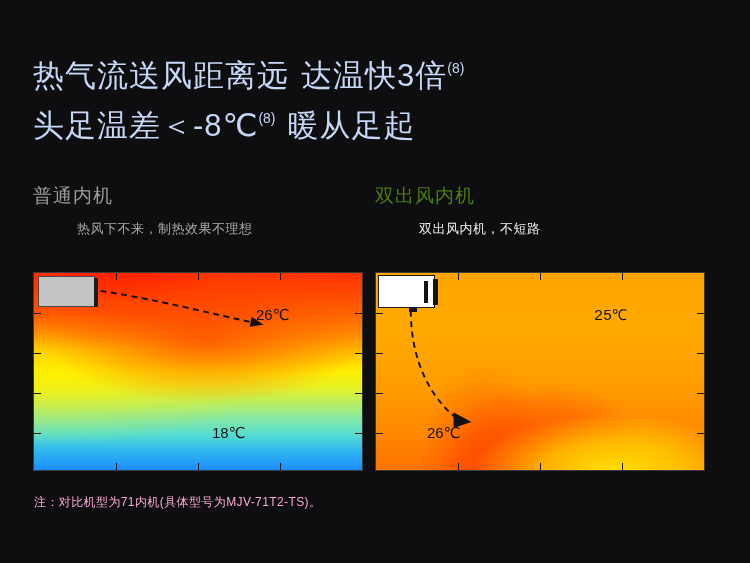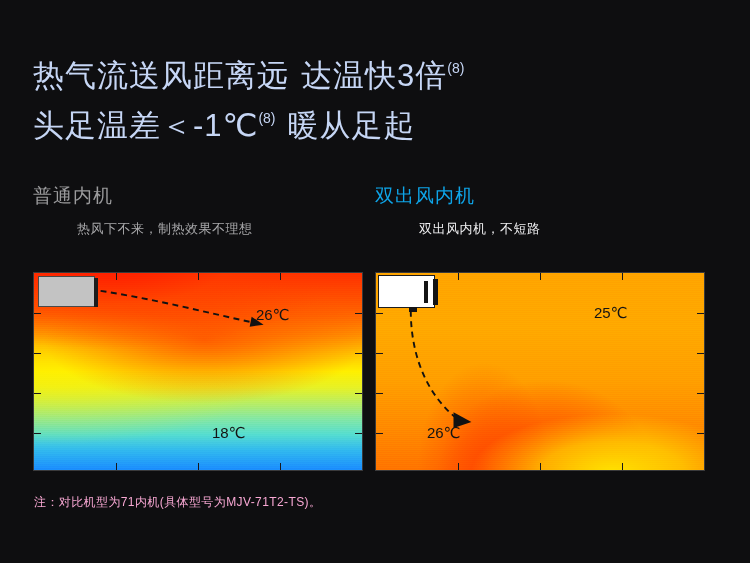--- a/index.html
+++ b/index.html
@@ -28,21 +28,21 @@
 
   
   .col-head{ position:absolute; }
   .col-head.left{ left:33px; top:180px; }
   .col-head.right{ left:375px; top:180px; }
   .col-title{
     font-size:19px; line-height:32px; letter-spacing:1px;
     font-weight:400; white-space:nowrap;
   }
   .col-title.gray{ color:#9a9a9c; }
-  .col-title.blue{ color:#0ea5e9; }
+  .col-title.blue{ color:#4d7c0f; }
   .col-sub{
     margin-top:8px;
     font-size:13px; line-height:18px; letter-spacing:.5px;
     white-space:nowrap;
     margin-left:44px;
   }
   .col-sub.gray{ color:#a8a8aa; }
   .col-sub.white{ color:#f0f0f2; }
 
   
@@ -148,21 +148,21 @@
     white-space:nowrap;
   }
 </style>
 </head>
 <body>
 
 <div class="page">
 
   <div class="headline">
     <span class="ln"><span>热气流送风距离远</span><span class="sp"></span><span>达温快3倍</span><span class="sup">(8)</span></span>
-    <span class="ln"><span>头足温差＜-1℃</span><span class="sup">(8)</span><span class="sp"></span><span>暖从足起</span></span>
+    <span class="ln"><span>头足温差＜-8℃</span><span class="sup">(8)</span><span class="sp"></span><span>暖从足起</span></span>
   </div>
 
   <div class="col-head left">
     <div class="col-title gray">普通内机</div>
     <div class="col-sub gray">热风下不来，制热效果不理想</div>
   </div>
 
   <div class="col-head right">
     <div class="col-title blue">双出风内机</div>
     <div class="col-sub white">双出风内机，不短路</div>
@@ -230,18 +230,18 @@
       <div class="slot2"></div>
       <div class="tab"></div>
     </div>
 
     <svg class="svg-arrow" viewBox="0 0 330 199">
       <path d="M35 38 C35 78, 48 120, 82 147" fill="none" stroke="#121212" stroke-width="1.9" stroke-dasharray="6,4.5" stroke-linecap="butt"></path>
       <polygon points="78,140 96,150 78,156" fill="#121212"></polygon>
     </svg>
   </div>
 
-  <div class="temp" style="left:594px; top:304px;">25℃</div>
+  <div class="temp" style="left:594px; top:304px;font-family:Liberation Mono, monospace;">25℃</div>
   <div class="temp" style="left:427px; top:424px;">26℃</div>
 
   <div class="footnote">注：对比机型为71内机(具体型号为MJV-71T2-TS)。</div>
 
 </div>
 
 </body></html>

